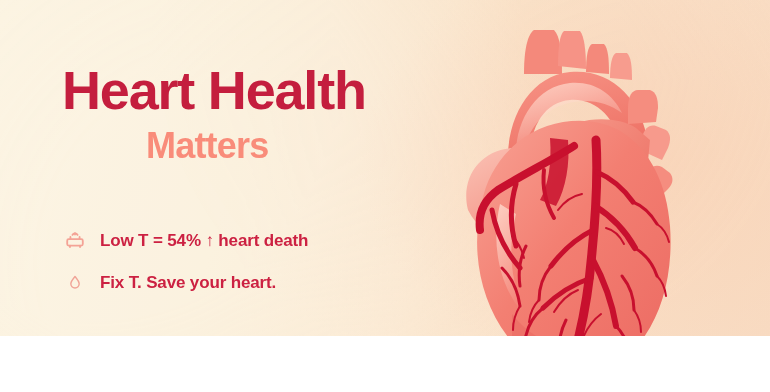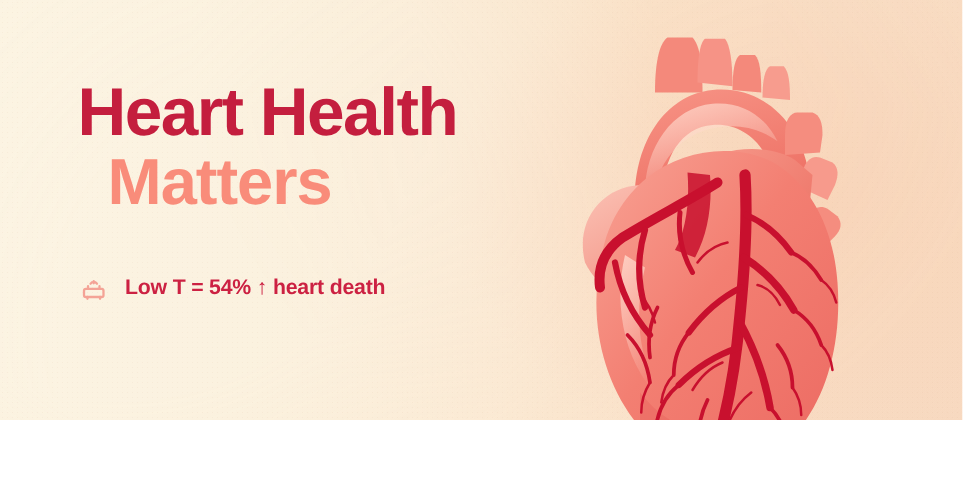--- a/index.html
+++ b/index.html
@@ -52,39 +52,39 @@
   .title-line1 {
     font-size: 54px;
     line-height: 56px;
     font-weight: 800;
     letter-spacing: -1.2px;
     color: #C41E3E;
     margin: 0;
     white-space: nowrap;
   }
   .title-line2 {
-    font-size: 52px;
+    font-size: 36px;
     line-height: 52px;
     font-weight: 800;
     letter-spacing: -0.8px;
     color: #F98C7A;
-    margin: 2px 0 0 24px;
+    margin: 2px 0 0 84px;
     white-space: nowrap;
   }
 
   
   #bullets {
     position: absolute;
     left: 62px;
     top: 220px;
     width: 400px;
   }
   .bullet {
     display: flex;
-    align-items: flex-start;
+    align-items: center;
     height: 42px;
   }
   .bullet-icon {
     width: 26px;
     min-width: 26px;
     height: 26px;
     display: flex;
     align-items: center;
     justify-content: center;
     margin-right: 12px;
@@ -143,20 +143,28 @@
             <path d="M7 10V7.6M17 10V7.6"></path>
             <path d="M9.2 5.4l1.3-1.3M14.8 5.4l-1.3-1.3M12 5V3.2"></path>
             <path d="M6.5 17v1.6M17.5 17v1.6"></path>
           </g>
         </svg>
       </span>
       <span class="bullet-text">Low T = 54% ↑ heart death</span>
     </div>
 
 
+    <div class="bullet">
+      <span class="bullet-icon">
+        <svg viewBox="0 0 24 24" width="20" height="20" aria-hidden="true">
+          <path d="M12 4.2c2.9 3.5 5 6.2 5 8.7a5 5 0 1 1-10 0c0-2.5 2.1-5.2 5-8.7z" fill="none" stroke="#F0A396" stroke-width="1.7" stroke-linejoin="round"></path>
+        </svg>
+      </span>
+      <span class="bullet-text">Fix T. Save your heart.</span>
+    </div>
 
   </div>
 
   <div id="dotted-rule"></div>
 
   <div id="heart-art">
     <svg viewBox="0 0 300 372" aria-hidden="true">
       <defs>
         <linearGradient id="gBody" x1="0" y1="0" x2="1" y2="1">
           <stop offset="0%" stop-color="#F8A294"></stop>

